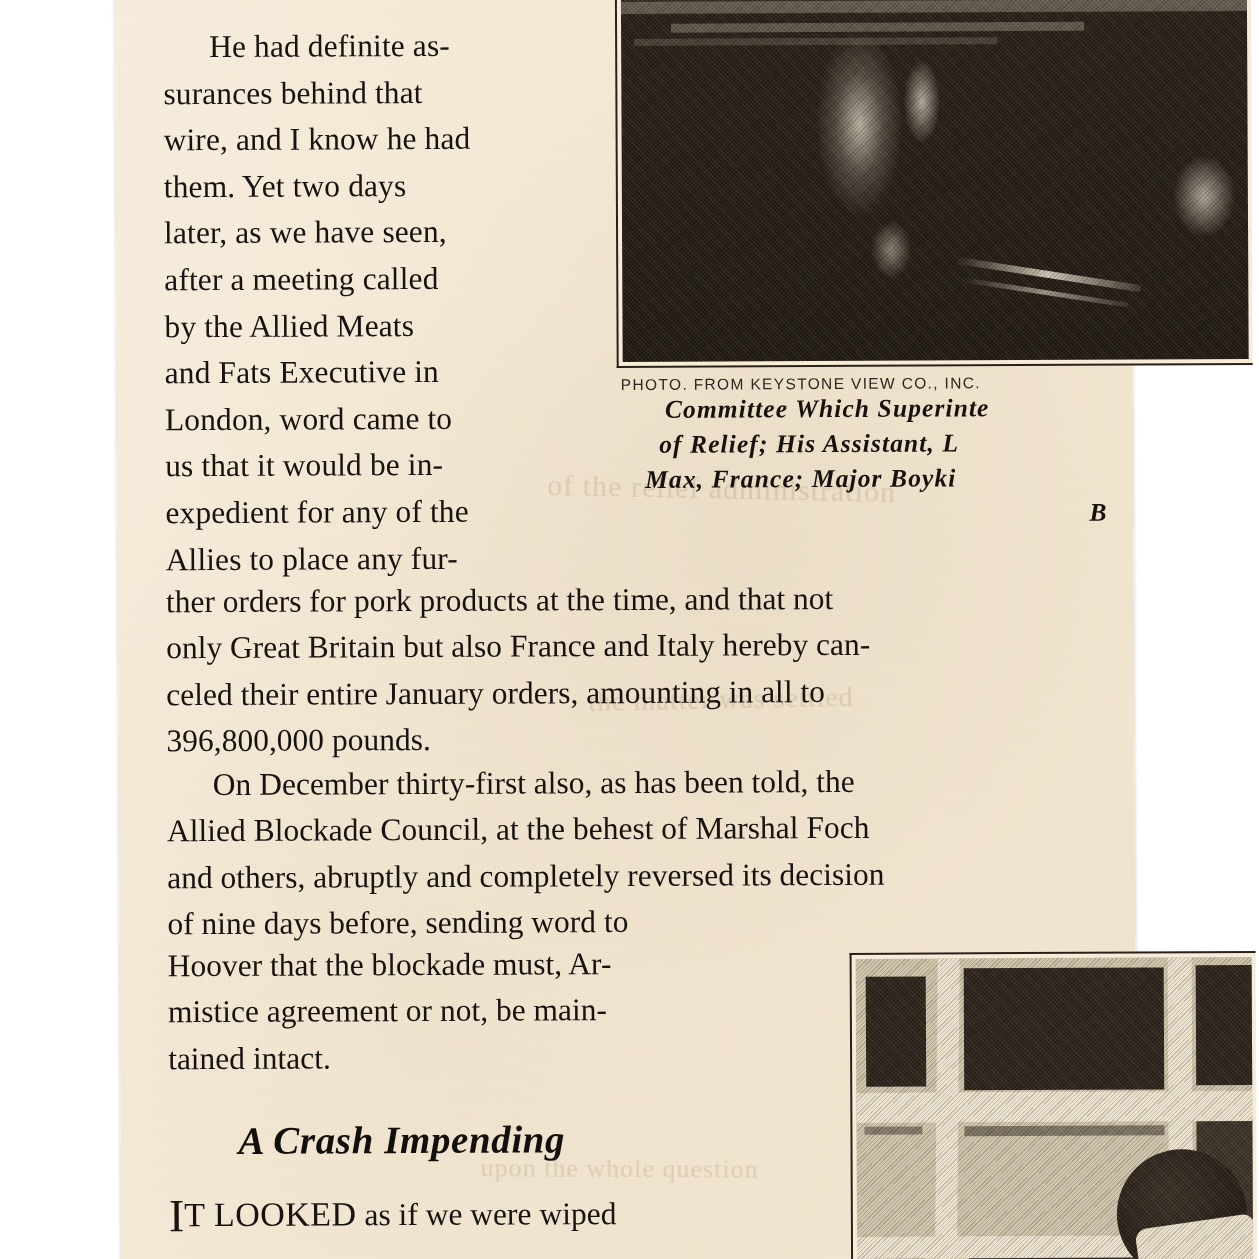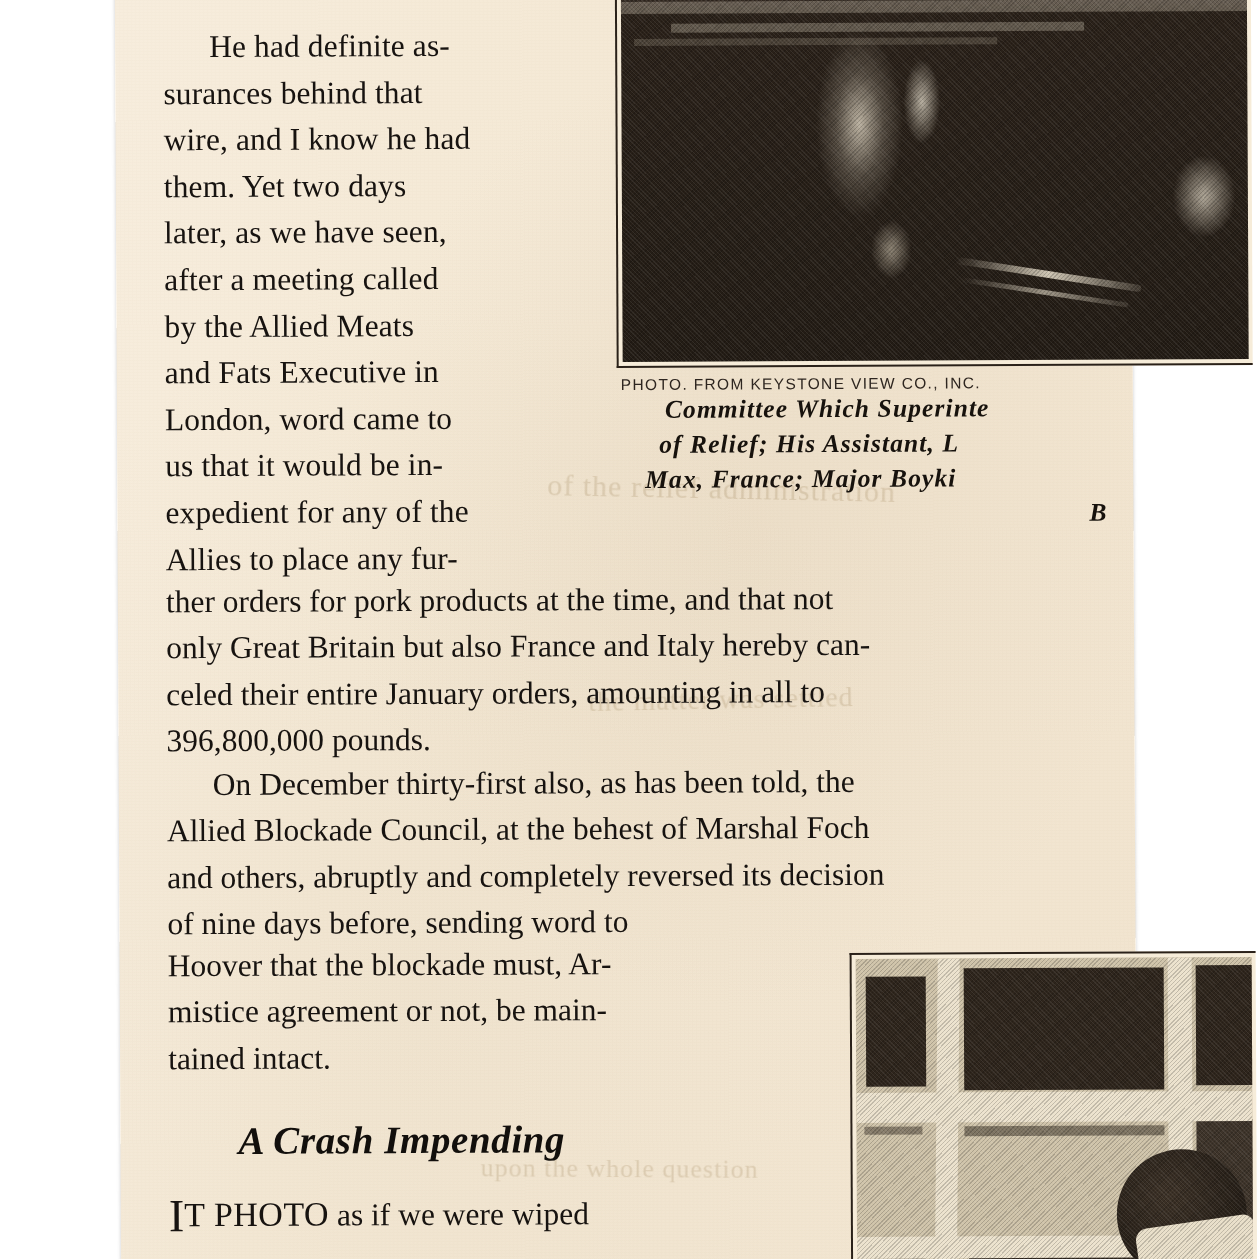--- a/index.html
+++ b/index.html
@@ -284,21 +284,21 @@
 
     <div id="wrap-c" class="col-text">
       <span class="ln">Hoover that the blockade must, Ar-</span>
       <span class="ln">mistice agreement or not, be main-</span>
       <span class="ln">tained intact.</span>
     </div>
 
     <div id="crash-head">A Crash Impending</div>
 
     <div id="open-line">
-      <span class="dropcap">I</span><span class="smallcaps">T PHOTO</span><span class="rest"> as if we were wiped</span>
+      <span class="dropcap">I</span><span class="smallcaps">T LOOKED</span><span class="rest"> as if we were wiped</span>
     </div>
 
     <div id="photo-bottom" class="photo-frame">
       <div class="halftone">
         <div class="wall"></div>
 
         <div class="win" style="left:10px;top:18px;width:60px;height:110px;"></div>
         <div class="win" style="left:108px;top:10px;width:200px;height:122px;"></div>
         <div class="win" style="left:340px;top:8px;width:160px;height:120px;"></div>
 

